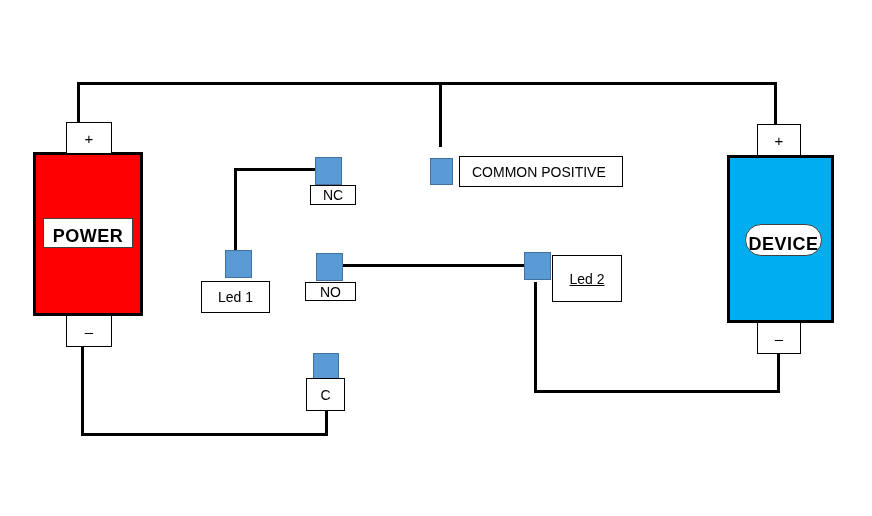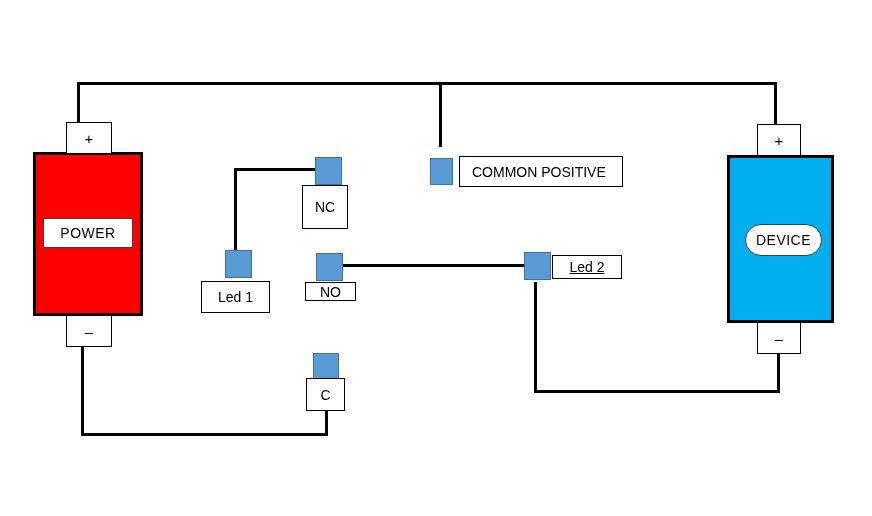--- a/index.html
+++ b/index.html
@@ -22,24 +22,24 @@
     position: absolute;
     border: 3px solid #000000;
     box-sizing: border-box;
   }
   .block-label {
     position: absolute;
     background: #ffffff;
     border: 1px solid #404040;
     box-sizing: border-box;
     display: flex;
-    align-items: center;
+    align-items: flex-end;
     justify-content: center;
-    font-weight: normal;
-    font-size: 14px;
+    font-weight: bold;
+    font-size: 18px;
     color: #000000;
     letter-spacing: 0.5px;
   }
   
   .polebox {
     position: absolute;
     background: #ffffff;
     border: 1px solid #000000;
     box-sizing: border-box;
     display: flex;
@@ -128,41 +128,41 @@
   <div class="wire v" style="left:777px; top:353px; height:39px;"></div>
   <div class="wire h" style="left:534px; top:390px; width:246px;"></div>
   <div class="wire v" style="left:534px; top:282px; height:110px;"></div>
 
   <div class="term" style="left:430px; top:158px; width:23px; height:27px;"></div>
   <div class="cap left" style="left:459px; top:156px; width:164px; height:31px;">
     <span>COMMON POSITIVE</span>
   </div>
 
   <div class="term" style="left:315px; top:157px; width:27px; height:28px;"></div>
-  <div class="cap" style="left:302px; top:185px; width:46px; height:44px;">
+  <div class="cap" style="left:310px; top:185px; width:46px; height:20px;">
     <span>NC</span>
   </div>
 
   <div class="wire h" style="left:234px; top:168px; width:84px;"></div>
   <div class="wire v" style="left:234px; top:168px; height:84px;"></div>
 
   <div class="term" style="left:225px; top:250px; width:27px; height:28px;"></div>
   <div class="cap" style="left:201px; top:281px; width:69px; height:32px;">
     <span>Led 1</span>
   </div>
 
   <div class="term" style="left:316px; top:253px; width:27px; height:28px;"></div>
   <div class="cap" style="left:305px; top:282px; width:51px; height:19px;">
     <span>NO</span>
   </div>
 
   <div class="wire h" style="left:341px; top:264px; width:194px;"></div>
 
   <div class="term" style="left:524px; top:252px; width:27px; height:28px;"></div>
-  <div class="cap" style="left:552px; top:255px; width:70px; height:24px;text-decoration:underline;">
+  <div class="cap" style="left:552px; top:255px; width:70px; height:47px;text-decoration:underline;">
     <span>Led 2</span>
   </div>
 
   <div class="term" style="left:313px; top:353px; width:26px; height:27px;"></div>
   <div class="cap" style="left:306px; top:378px; width:39px; height:33px;">
     <span>C</span>
   </div>
 
 </div>
 

